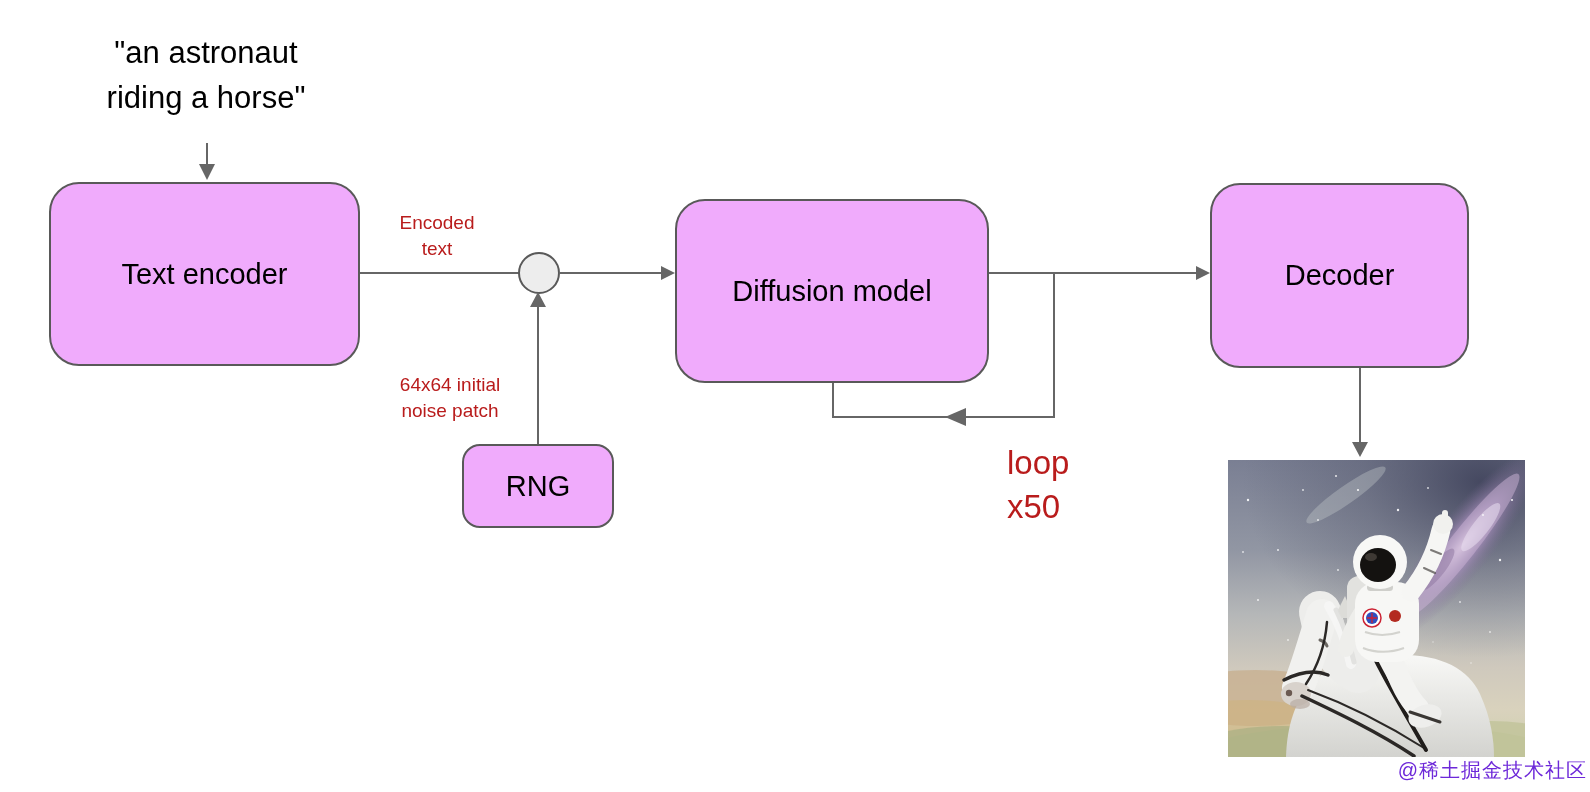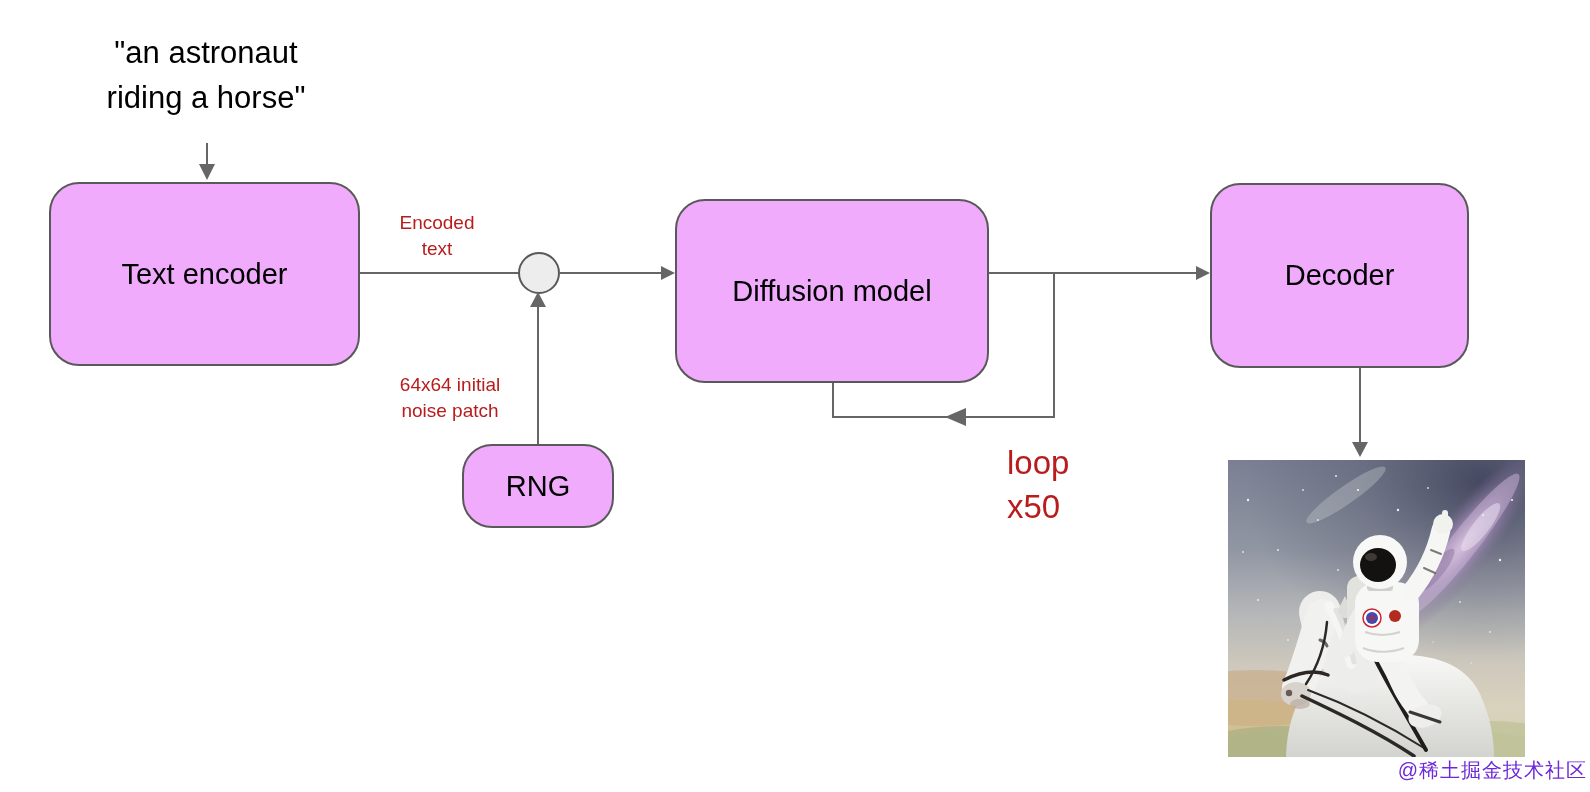--- a/index.html
+++ b/index.html
@@ -32,21 +32,21 @@
   #prompt-text {
     position:absolute;
     left:40px; top:30px; width:332px;
     font-size:31px; line-height:45px;
     text-align:center; color:#000;
     white-space:pre-line;
   }
   #node-text-encoder { left:49px;  top:182px; width:311px; height:184px; }
   #node-diffusion    { left:675px; top:183px; width:314px; height:184px;margin-top:16px; }
   #node-decoder      { left:1210px;top:183px; width:259px; height:185px; }
-  #node-rng          { left:462px; top:444px; width:152px; height:84px; border-radius:30px; }
+  #node-rng          { left:462px; top:444px; width:152px; height:84px; border-radius:18px; }
   #label-encoded     { left:377px; top:210px; width:120px; }
   #label-initial     { left:375px; top:372px; width:150px; }
   #label-latent      { left:762px; top:449px; width:150px; }
   #label-loop        { left:1007px; top:441px; width:160px;
                        font-size:33px; line-height:44px; text-align:left; }
   #connector-layer { position:absolute; left:0; top:0; width:1590px; height:792px; }
   #output-figure { position:absolute; left:1228px; top:460px; width:297px; height:297px; }
   #watermark {
     position:absolute; right:3px; top:757px;
     font-size:20px; color:#6d28d9; letter-spacing:1px;

